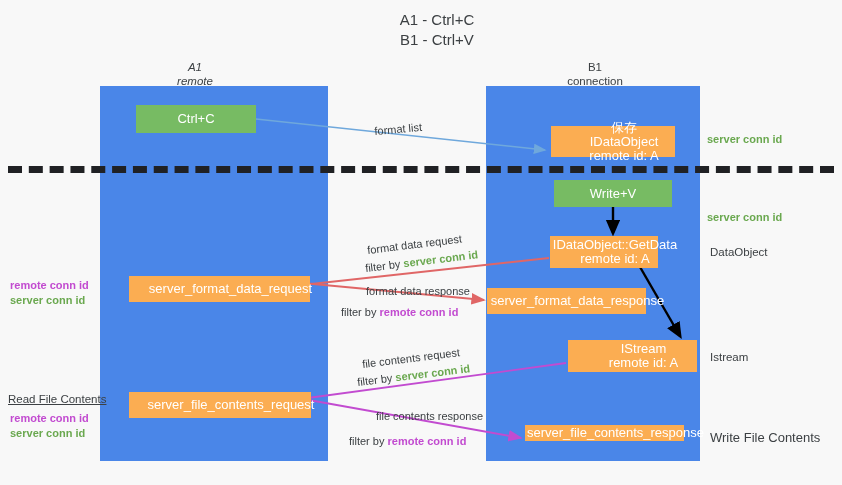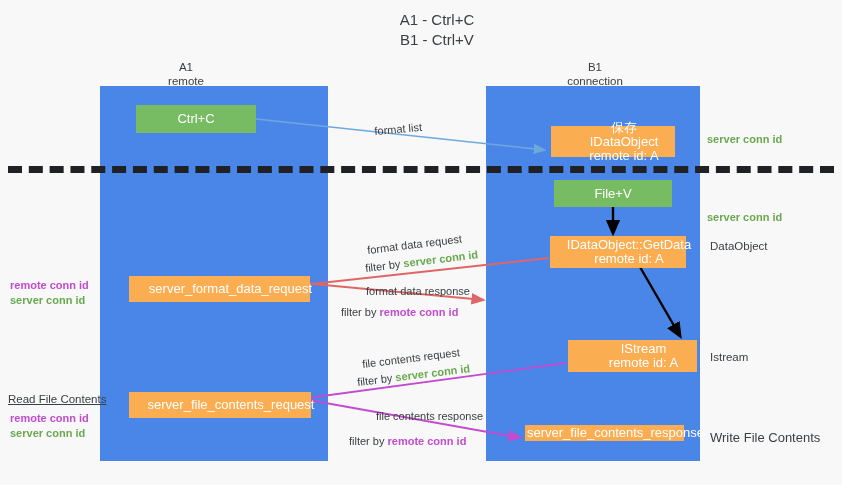--- a/index.html
+++ b/index.html
@@ -94,21 +94,21 @@
 </head>
 <body>
 
 <div id="stage">
 
   <div class="title">
     <div>A1 - Ctrl+C</div>
     <div>B1 - Ctrl+V</div>
   </div>
 
-  <div class="col-head" style="left:106px; top:60px;">
+  <div class="col-head" style="left:115px; top:60px;font-style:italic;">
     <div>A1</div>
     <div>remote</div>
   </div>
   <div class="col-head" style="left:515px; top:60px;">
     <div>B1</div>
     <div>connection</div>
   </div>
 
   <div class="lane" style="left:100px; top:86px; width:228px; height:375px;"></div>
   <div class="lane" style="left:486px; top:86px; width:214px; height:375px;"></div>
@@ -149,32 +149,35 @@
   <div class="box green" style="left:136px; top:105px; width:120px; height:28px;">
     <span>Ctrl+C</span>
   </div>
 
   <div class="box orange" style="left:551px; top:126px; width:124px; height:31px;">
     <span>保存IDataObject</span>
     <span>remote id: A</span>
   </div>
 
   <div class="box green" style="left:554px; top:180px; width:118px; height:27px;">
-    <span>File+V</span>
-  </div>
-
-  <div class="box orange" style="left:550px; top:236px; width:136px; height:32px;justify-content:flex-end;">
+    <span>Write+V</span>
+  </div>
+
+  <div class="box orange" style="left:550px; top:236px; width:108px; height:32px;justify-content:flex-end;">
     <span>IDataObject::GetData</span>
     <span>remote id: A</span>
   </div>
 
   <div class="box orange" style="left:129px; top:276px; width:181px; height:26px;">
     <span>server_format_data_request</span>
   </div>
 
+  <div class="box orange" style="left:487px; top:288px; width:159px; height:26px;">
+    <span>server_format_data_response</span>
+  </div>
 
   <div class="box orange" style="left:568px; top:340px; width:129px; height:32px;">
     <span>IStream</span>
     <span>remote id: A</span>
   </div>
 
   <div class="box orange" style="left:129px; top:392px; width:182px; height:26px;">
     <span>server_file_contents_request</span>
   </div>
 
@@ -213,21 +216,21 @@
   <div class="lbl" style="left:349px; top:434px;">
     <span>filter by </span><span class="m">remote conn id</span>
   </div>
 
   <div class="lbl green-t" style="left:707px; top:132px;">
     <span>server conn id</span>
   </div>
   <div class="lbl green-t" style="left:707px; top:210px;">
     <span>server conn id</span>
   </div>
-  <div class="lbl" style="left:710px; top:239px; font-size:11.5px;">
+  <div class="lbl" style="left:710px; top:245px; font-size:11.5px;">
     <span>DataObject</span>
   </div>
   <div class="lbl" style="left:710px; top:350px; font-size:11.5px;">
     <span>Istream</span>
   </div>
   <div class="lbl" style="left:710px; top:431px; font-size:13px;">
     <span>Write File Contents</span>
   </div>
 
   <div class="stack" style="left:10px; top:278px;">

